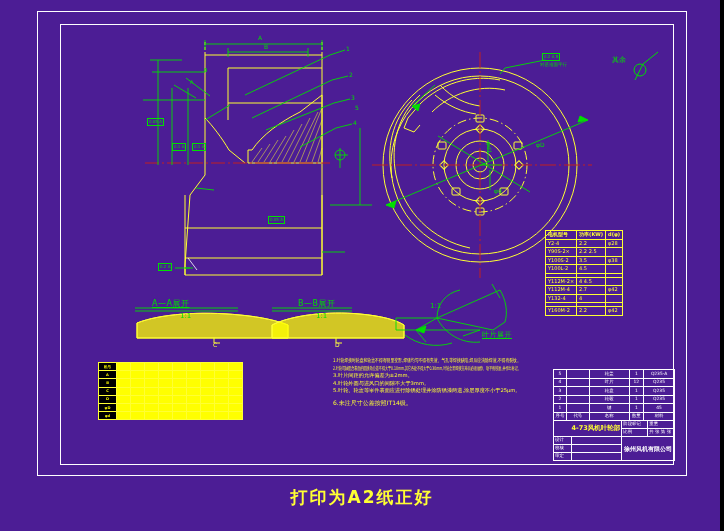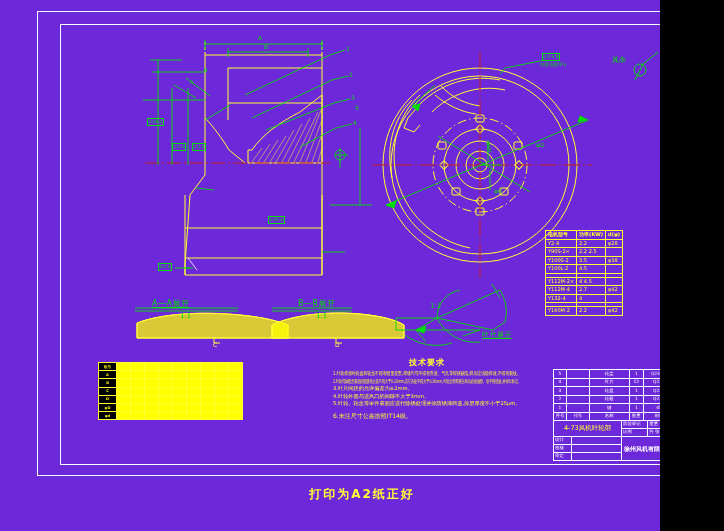--- a/index.html
+++ b/index.html
@@ -2,23 +2,23 @@
 <html><head>
 <meta charset="utf-8">
 <style>
   html, body {
     margin: 0;
     padding: 0;
     background: #000000;
   }
   #page {
     position: relative;
-    width: 660px;
+    width: 720px;
     height: 531px;
-    background: #6d28d9;
+    background: #4c1d95;
     overflow: hidden;
     font-family: "DejaVu Sans", sans-serif;
   }
   
   .outer-border {
     position: absolute;
     left: 37px; top: 11px;
     width: 650px; height: 465px;
     border: 1.5px solid #ffffff;
     box-sizing: border-box;
@@ -171,37 +171,37 @@
     color: #ffffff;
     padding: 0 1px;
     line-height: 1;
     height: 7px;
     overflow: hidden;
     white-space: nowrap;
   }
   .tb-partname {
     color: #ffff33 !important;
     font-size: 6.5px !important;
-    font-weight: normal;
-    text-align: center;
+    font-weight: bold;
+    text-align: right;
   }
   .tb-company {
     color: #ffffff !important;
     font-size: 6px !important;
     font-weight: bold;
     text-align: center;
   }
   
   #caption {
     position: absolute;
     left: 0; top: 486px;
     width: 724px;
     text-align: center;
     color: #ffff33;
-    font-size: 12px;
+    font-size: 17px;
     font-weight: bold;
     letter-spacing: 2px;
   }
   
   .balloon {
     position: absolute;
     color: #00e000;
     font-size: 6px;
   }
   
@@ -607,21 +607,20 @@
           <td></td>
           <td></td>
           <td></td>
           <td></td>
           <td></td>
         </tr>
       </tbody>
   </table>
 
   <div id="tech-req">
-    <div class="tr-title">技术要求</div>
     <div id="tr-lines">
         <div class="tr-line" style="transform: scaleX(0.74);">1.叶轮焊接时轮盘和轮盖不得有明显变形,焊缝均匀不得有夹渣、气孔等焊接缺陷,焊后应清除焊渣,不得有裂纹。</div>
         <div class="tr-line" style="transform: scaleX(0.591);">2.叶轮与轴配合表面的圆跳动公差不得大于0.10mm,其它各处不得大于0.30mm,叶轮全部焊接完毕后必须做静、动平衡校验,并作出标记。</div>
         <div class="tr-line">3.叶片间距的允许偏差为±2mm。</div>
         <div class="tr-line">4.叶轮外圆与进风口的间隙不大于3mm。</div>
         <div class="tr-line">5.叶轮、轮盖等零件表面应进行除锈处理并涂防锈漆两道,涂层厚度不小于25μm。</div>
       </div>
     <div class="tr-foot">6.未注尺寸公差按照IT14级。</div>
   </div>
 

